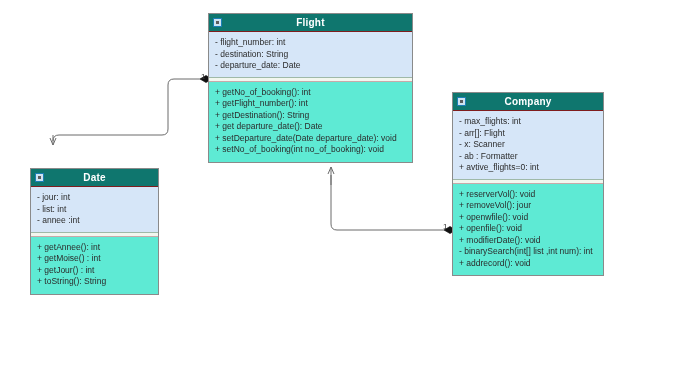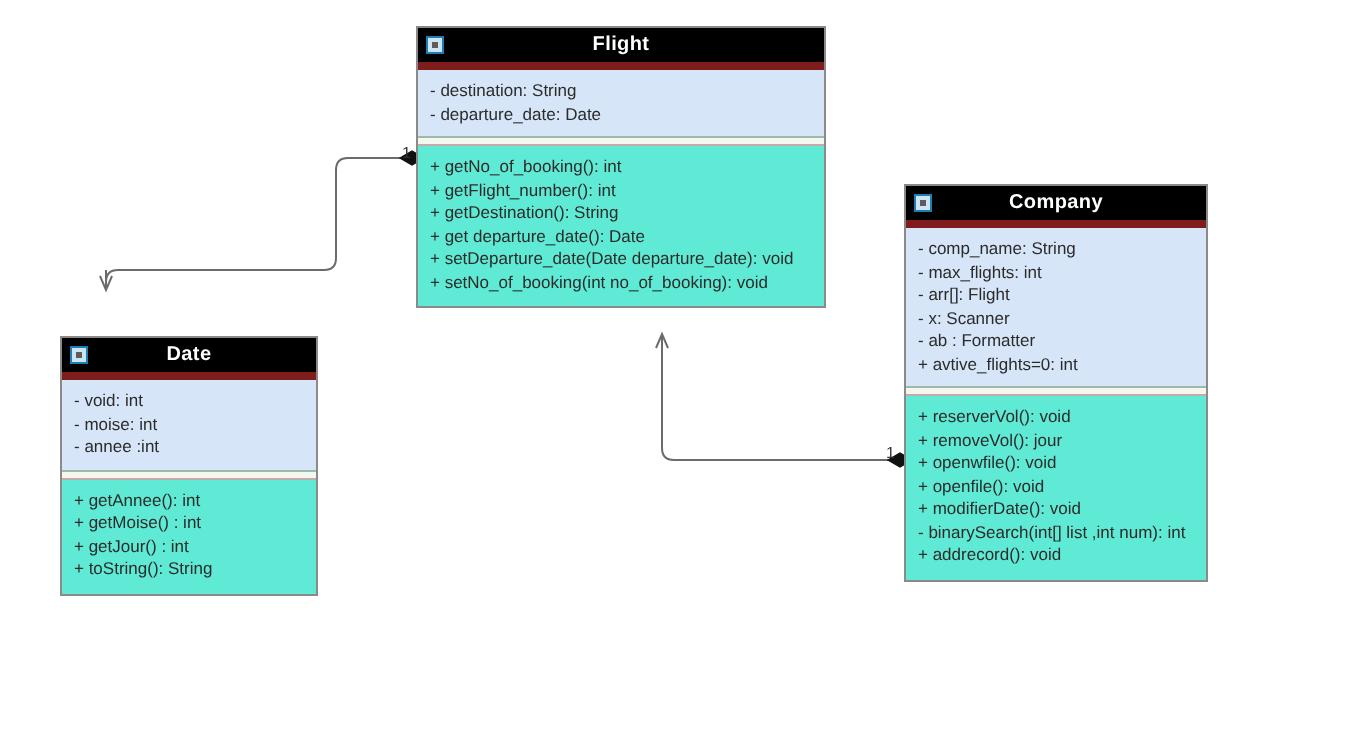--- a/index.html
+++ b/index.html
@@ -24,22 +24,22 @@
   .uml-class {
     position: absolute;
     box-sizing: border-box;
     border: 1px solid #8a8a8a;
     background: #ffffff;
     box-shadow: 0 0 0 0 rgba(0,0,0,0);
   }
   .uml-header {
     position: relative;
     height: 17px;
-    background: #000000;
-    border-bottom: 4px solid #7f1d1d;
+    background: #0f766e;
+    border-bottom: 1px solid #7f1d1d;
     display: flex;
     align-items: flex-end;
     justify-content: center;
   }
   .uml-header-title {
     color: #ffffff;
     font-size: 10px;
     font-weight: bold;
     letter-spacing: 0.2px;
     line-height: 17px;
@@ -127,60 +127,60 @@
 <span class="edge-label" id="mult-flight-date">1</span>
 
 <span class="edge-label" id="mult-company-flight">1</span>
 
 <div class="uml-class" id="class-flight">
   <div class="uml-header">
     <span class="class-icon"></span>
     <span class="uml-header-title">Flight</span>
   </div>
   <div class="uml-attrs">
+    <div class="uml-line">- flight_number: int</div>
     <div class="uml-line">- destination: String</div>
     <div class="uml-line">- departure_date: Date</div>
   </div>
   <div class="uml-sep"></div>
   <div class="uml-methods">
     <div class="uml-line">+ getNo_of_booking(): int</div>
     <div class="uml-line">+ getFlight_number(): int</div>
     <div class="uml-line">+ getDestination(): String</div>
     <div class="uml-line">+ get departure_date(): Date</div>
     <div class="uml-line">+ setDeparture_date(Date departure_date): void</div>
     <div class="uml-line">+ setNo_of_booking(int no_of_booking): void</div>
   </div>
 </div>
 
 <div class="uml-class" id="class-date">
   <div class="uml-header">
     <span class="class-icon"></span>
     <span class="uml-header-title">Date</span>
   </div>
   <div class="uml-attrs">
-    <div class="uml-line">- void: int</div>
-    <div class="uml-line">- moise: int</div>
+    <div class="uml-line">- jour: int</div>
+    <div class="uml-line">- list: int</div>
     <div class="uml-line">- annee :int</div>
   </div>
   <div class="uml-sep"></div>
   <div class="uml-methods">
     <div class="uml-line">+ getAnnee(): int</div>
     <div class="uml-line">+ getMoise() : int</div>
     <div class="uml-line">+ getJour() : int</div>
     <div class="uml-line">+ toString(): String</div>
   </div>
 </div>
 
 <div class="uml-class" id="class-company">
   <div class="uml-header">
     <span class="class-icon"></span>
     <span class="uml-header-title">Company</span>
   </div>
   <div class="uml-attrs">
-    <div class="uml-line">- comp_name: String</div>
     <div class="uml-line">- max_flights: int</div>
     <div class="uml-line">- arr[]: Flight</div>
     <div class="uml-line">- x: Scanner</div>
     <div class="uml-line">- ab : Formatter</div>
     <div class="uml-line">+ avtive_flights=0: int</div>
   </div>
   <div class="uml-sep"></div>
   <div class="uml-methods">
     <div class="uml-line">+ reserverVol(): void</div>
     <div class="uml-line">+ removeVol(): jour</div>

